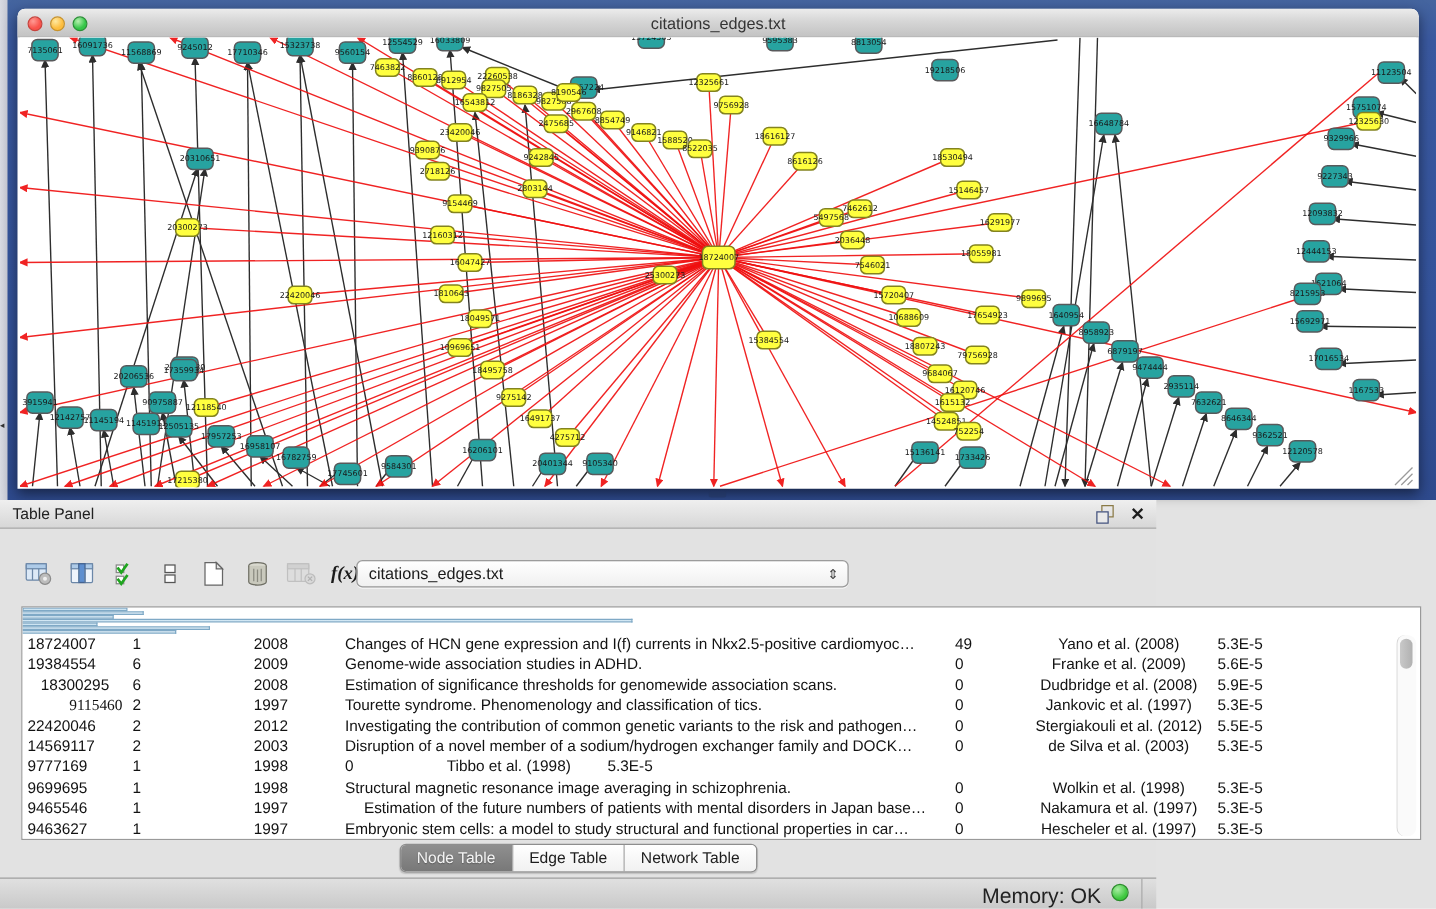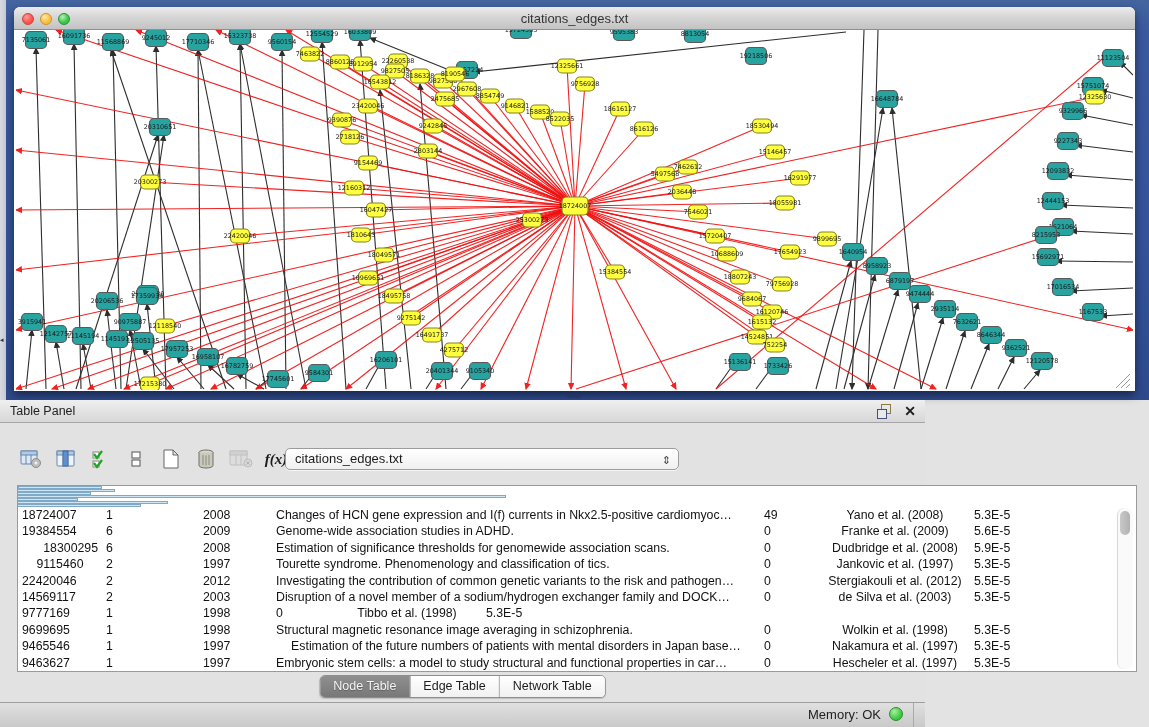--- a/index.html
+++ b/index.html
@@ -45,21 +45,21 @@
   .vscroll{position:absolute;right:3px;top:22px;bottom:2px;width:15px;background:#fafafa;border-left:1px solid #d8d8d8;border-radius:7px;}
   .vthumb{position:absolute;left:2px;top:3px;width:10px;height:24px;background:linear-gradient(90deg,#c9c9c9,#b1b1b1);border-radius:6px;}
 
   .tabbar{position:absolute;left:0;top:275px;width:100%;height:24px;}
   .segctrl{position:absolute;left:50%;transform:translateX(-50%);top:0;display:flex;height:21px;border:1px solid #8e8e8e;border-radius:5px;overflow:hidden;background:#fff;box-shadow:0 1px 1px rgba(0,0,0,.15);}
   .seg{font-size:12.5px;padding:0 13px;line-height:20px;color:#1d1d1d;background:linear-gradient(180deg,#ffffff,#f1f1f1);border-right:1px solid #9c9c9c;cursor:pointer;white-space:nowrap;}
   .seg:last-child{border-right:none;}
   .seg.sel{background:linear-gradient(180deg,#8f8f8f,#787878);color:#f4f4f4;text-shadow:0 1px 1px rgba(0,0,0,.3);}
 
   .statusbar{position:absolute;left:0;top:302px;width:100%;height:25px;background:linear-gradient(180deg,#e0e0e0,#c9c9c9);border-top:1px solid #9e9e9e;box-sizing:border-box;}
-  .statusbar .mem{position:absolute;right:44px;top:4px;font-size:13px;color:#222;}
+  .statusbar .mem{position:absolute;right:44px;top:4px;font-size:17px;color:#222;}
   .statusbar .led{position:absolute;right:22px;top:4px;width:14px;height:14px;border-radius:50%;background:radial-gradient(circle at 35% 30%,#a8eea2,#3ec73e 65%);border:1px solid #2c8c2c;box-sizing:border-box;}
   .statusbar .grip-sep{position:absolute;right:11px;top:0;width:1px;height:100%;background:#aaa;}
 
   
   .ek{stroke:#2d2d2d;stroke-width:1.1;fill:none;}
   .er{stroke:#ef1111;stroke-width:1.1;fill:none;opacity:.92;}
   .nlabel{font-family:"DejaVu Sans",sans-serif;font-size:6.4px;fill:#191919;text-anchor:middle;}
   .grip{stroke:#9a9a9a;stroke-width:1;}
 </style>
 </head>
@@ -813,30 +813,30 @@
         <div class="trow">
           <div class="td" style="width: 84px; text-align: left;">19384554</div>
           <div class="td" style="width: 97px; text-align: left;">6</div>
           <div class="td" style="width: 73px; text-align: left;">2009</div>
           <div class="td" style="width: 488px; text-align: left;">Genome-wide association studies in ADHD.</div>
           <div class="td" style="width: 60px; text-align: left;">0</div>
           <div class="td" style="width: 150px; text-align: center;">Franke et al. (2009)</div>
           <div class="td" style="width: 123px; text-align: left;">5.6E-5</div>
         </div>
         <div class="trow">
-          <div class="td" style="width: 84px; text-align: right;">18300295</div>
+          <div class="td" style="width: 84px; text-align: center;">18300295</div>
           <div class="td" style="width: 97px; text-align: left;">6</div>
           <div class="td" style="width: 73px; text-align: left;">2008</div>
           <div class="td" style="width: 488px; text-align: left;">Estimation of significance thresholds for genomewide association scans.</div>
           <div class="td" style="width: 60px; text-align: left;">0</div>
           <div class="td" style="width: 150px; text-align: center;">Dudbridge et al. (2008)</div>
           <div class="td" style="width: 123px; text-align: left;">5.9E-5</div>
         </div>
         <div class="trow">
-          <div class="td" style="width: 84px; text-align: center;">9115460</div>
+          <div class="td" style="width: 84px; text-align: right; font-family: Liberation Serif, serif;">9115460</div>
           <div class="td" style="width: 97px; text-align: left;">2</div>
           <div class="td" style="width: 73px; text-align: left;">1997</div>
           <div class="td" style="width: 488px; text-align: left;">Tourette syndrome. Phenomenology and classification of tics.</div>
           <div class="td" style="width: 60px; text-align: left;">0</div>
           <div class="td" style="width: 150px; text-align: center;">Jankovic et al. (1997)</div>
           <div class="td" style="width: 123px; text-align: left;">5.3E-5</div>
         </div>
         <div class="trow">
           <div class="td" style="width: 84px; text-align: left;">22420046</div>
           <div class="td" style="width: 97px; text-align: left;">2</div>

